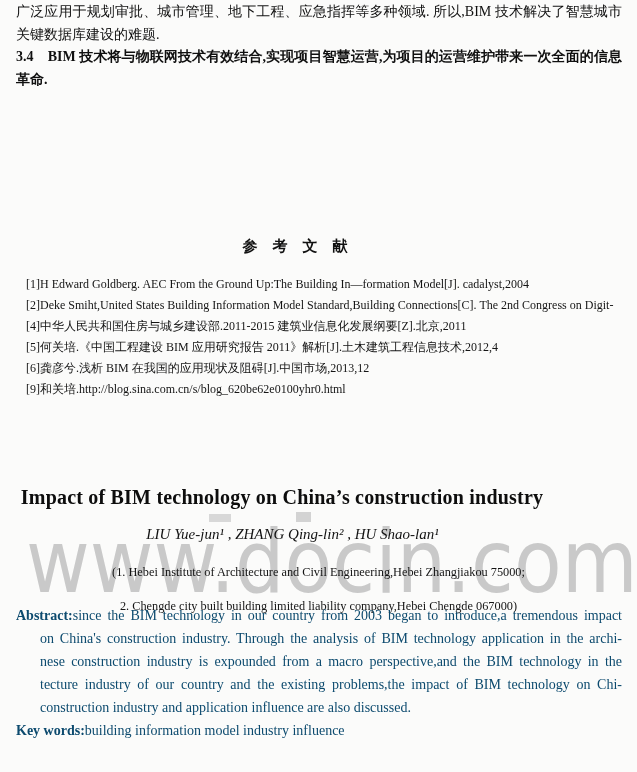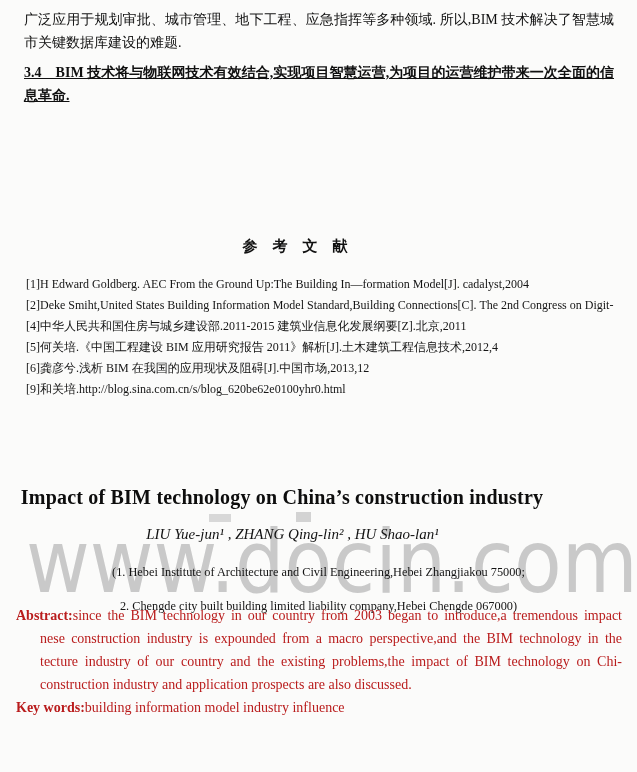--- a/index.html
+++ b/index.html
@@ -22,22 +22,22 @@
     z-index:0;white-space:nowrap;
     user-select:none;
   }
   .content{position:absolute;inset:0;z-index:1;}
   
   .cn-block{
     position:absolute;left:16px;top:1px;width:606px;
     font-size:14px;line-height:22.5px;
     text-align:justify;color:#101010;
   }
-  .cn-block p{margin:8px;}
-  .cn-heading{font-weight:bold;text-decoration:underline;}
+  .cn-block p{margin:0;}
+  .cn-heading{font-weight:bold;}
   .cn-indent{text-indent:2em;}
   
   .refs-heading{
     position:absolute;left:0;top:237px;width:590px;
     text-align:center;font-weight:bold;font-size:15px;
     color:#111;
   }
   .refs{
     position:absolute;left:26px;top:274px;width:626px;
     font-size:12px;line-height:21px;color:#141414;
@@ -57,21 +57,21 @@
   }
   .affiliations{
     position:absolute;left:0;top:550px;width:637px;
     text-align:center;font-size:12.3px;line-height:21.5px;
     color:#141414;
   }
   .affiliations div{margin:12px;}
   
   .abstract{
     position:absolute;left:16px;top:604px;width:606px;
-    font-size:14px;line-height:23px;color:#b91c1c;
+    font-size:14px;line-height:23px;color:#0c4a6e;
   }
   .abs-line{
     margin-left:24px;
     text-align:justify;text-align-last:justify;
   }
   .abs-first, .kw-line{margin-left:0;}
   .abs-last{text-align-last:left;}
   .kw-line{text-align:center;text-align-last:left;}
   .b-label{font-weight:bold;}
   
@@ -112,22 +112,23 @@
 
     <div class="affiliations">
       <div>(1. Hebei Institute of Architecture and Civil Engineering,Hebei Zhangjiakou 75000;</div>
       <div>2. Chengde city built building limited liability company,Hebei Chengde 067000)</div>
     </div>
 
     <div class="abstract">
       <div class="abs-line abs-first">
         <span class="b-label">Abstract:</span><span>since the BIM technology in our country from 2003 began to introduce,a tremendous impact</span>
       </div>
+      <div class="abs-line">on China's construction industry. Through the analysis of BIM technology application in the archi-</div>
       <div class="abs-line">nese construction industry is expounded from a macro perspective,and the BIM technology in the</div>
       <div class="abs-line">tecture industry of our country and the existing problems,the impact of BIM technology on Chi-</div>
-      <div class="abs-line abs-last">construction industry and application prospects are also discussed.</div>
+      <div class="abs-line abs-last">construction industry and application influence are also discussed.</div>
       <div class="kw-line">
         <span class="b-label">Key words:</span><span>building information model industry influence</span>
       </div>
     </div>
 
   </div>
 </div>
 
 </body></html>

